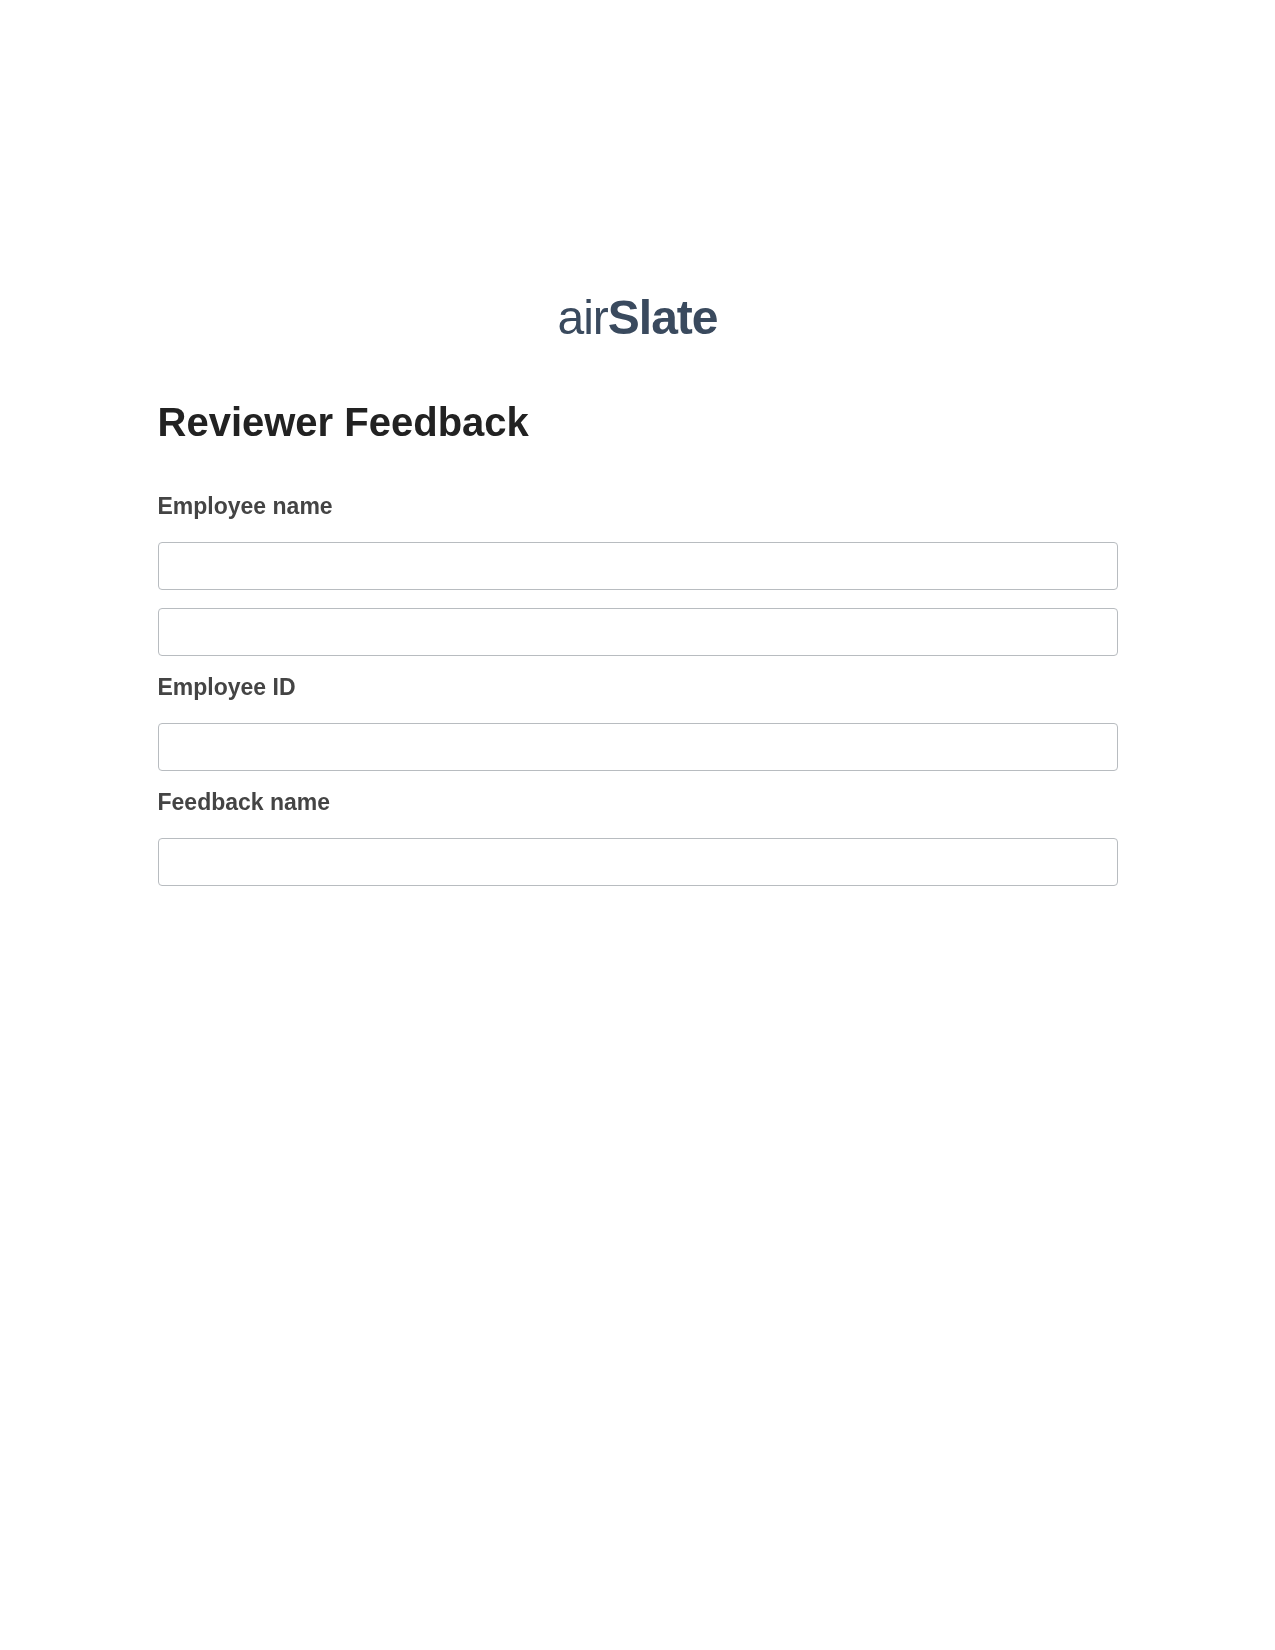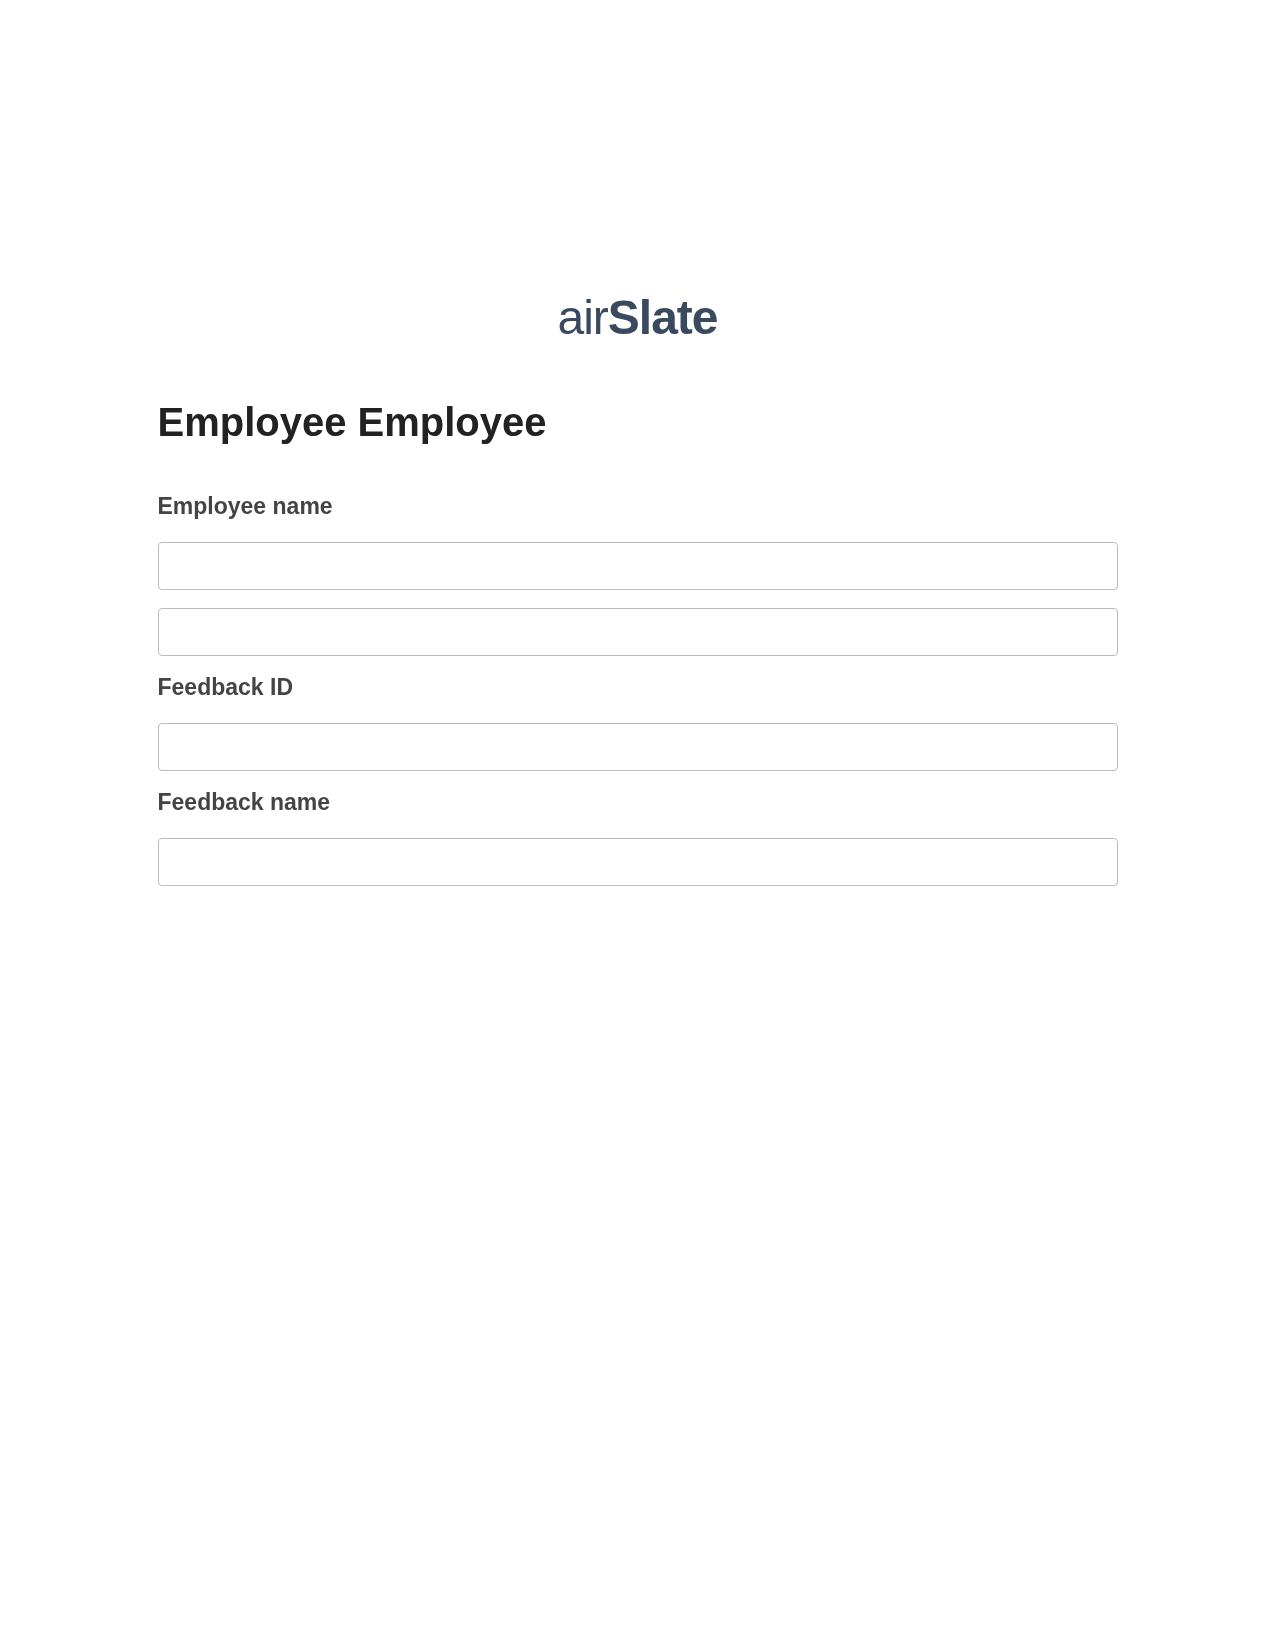--- a/index.html
+++ b/index.html
@@ -58,33 +58,33 @@
     }
   </style>
 </head>
 <body>
 
 <div class="page">
   <div class="logo">
     <span class="logo-text"><span class="logo-air">air</span><span class="logo-slate">Slate</span></span>
   </div>
   <div class="content">
-    <h1 class="title">Employee Employee</h1>
+    <h1 class="title">Reviewer Feedback</h1>
 
     <div class="field">
       <label class="field-label">Employee name</label>
       <input type="text" class="field-input" value="" style="">
     </div>
 
     <div class="field">
       <input type="text" class="field-input" value="" style="">
     </div>
 
     <div class="field">
-      <label class="field-label">Feedback ID</label>
+      <label class="field-label">Employee ID</label>
       <input type="text" class="field-input" value="" style="">
     </div>
 
     <div class="field">
       <label class="field-label">Feedback name</label>
       <input type="text" class="field-input" value="" style="">
     </div>
   </div>
 </div>
 

